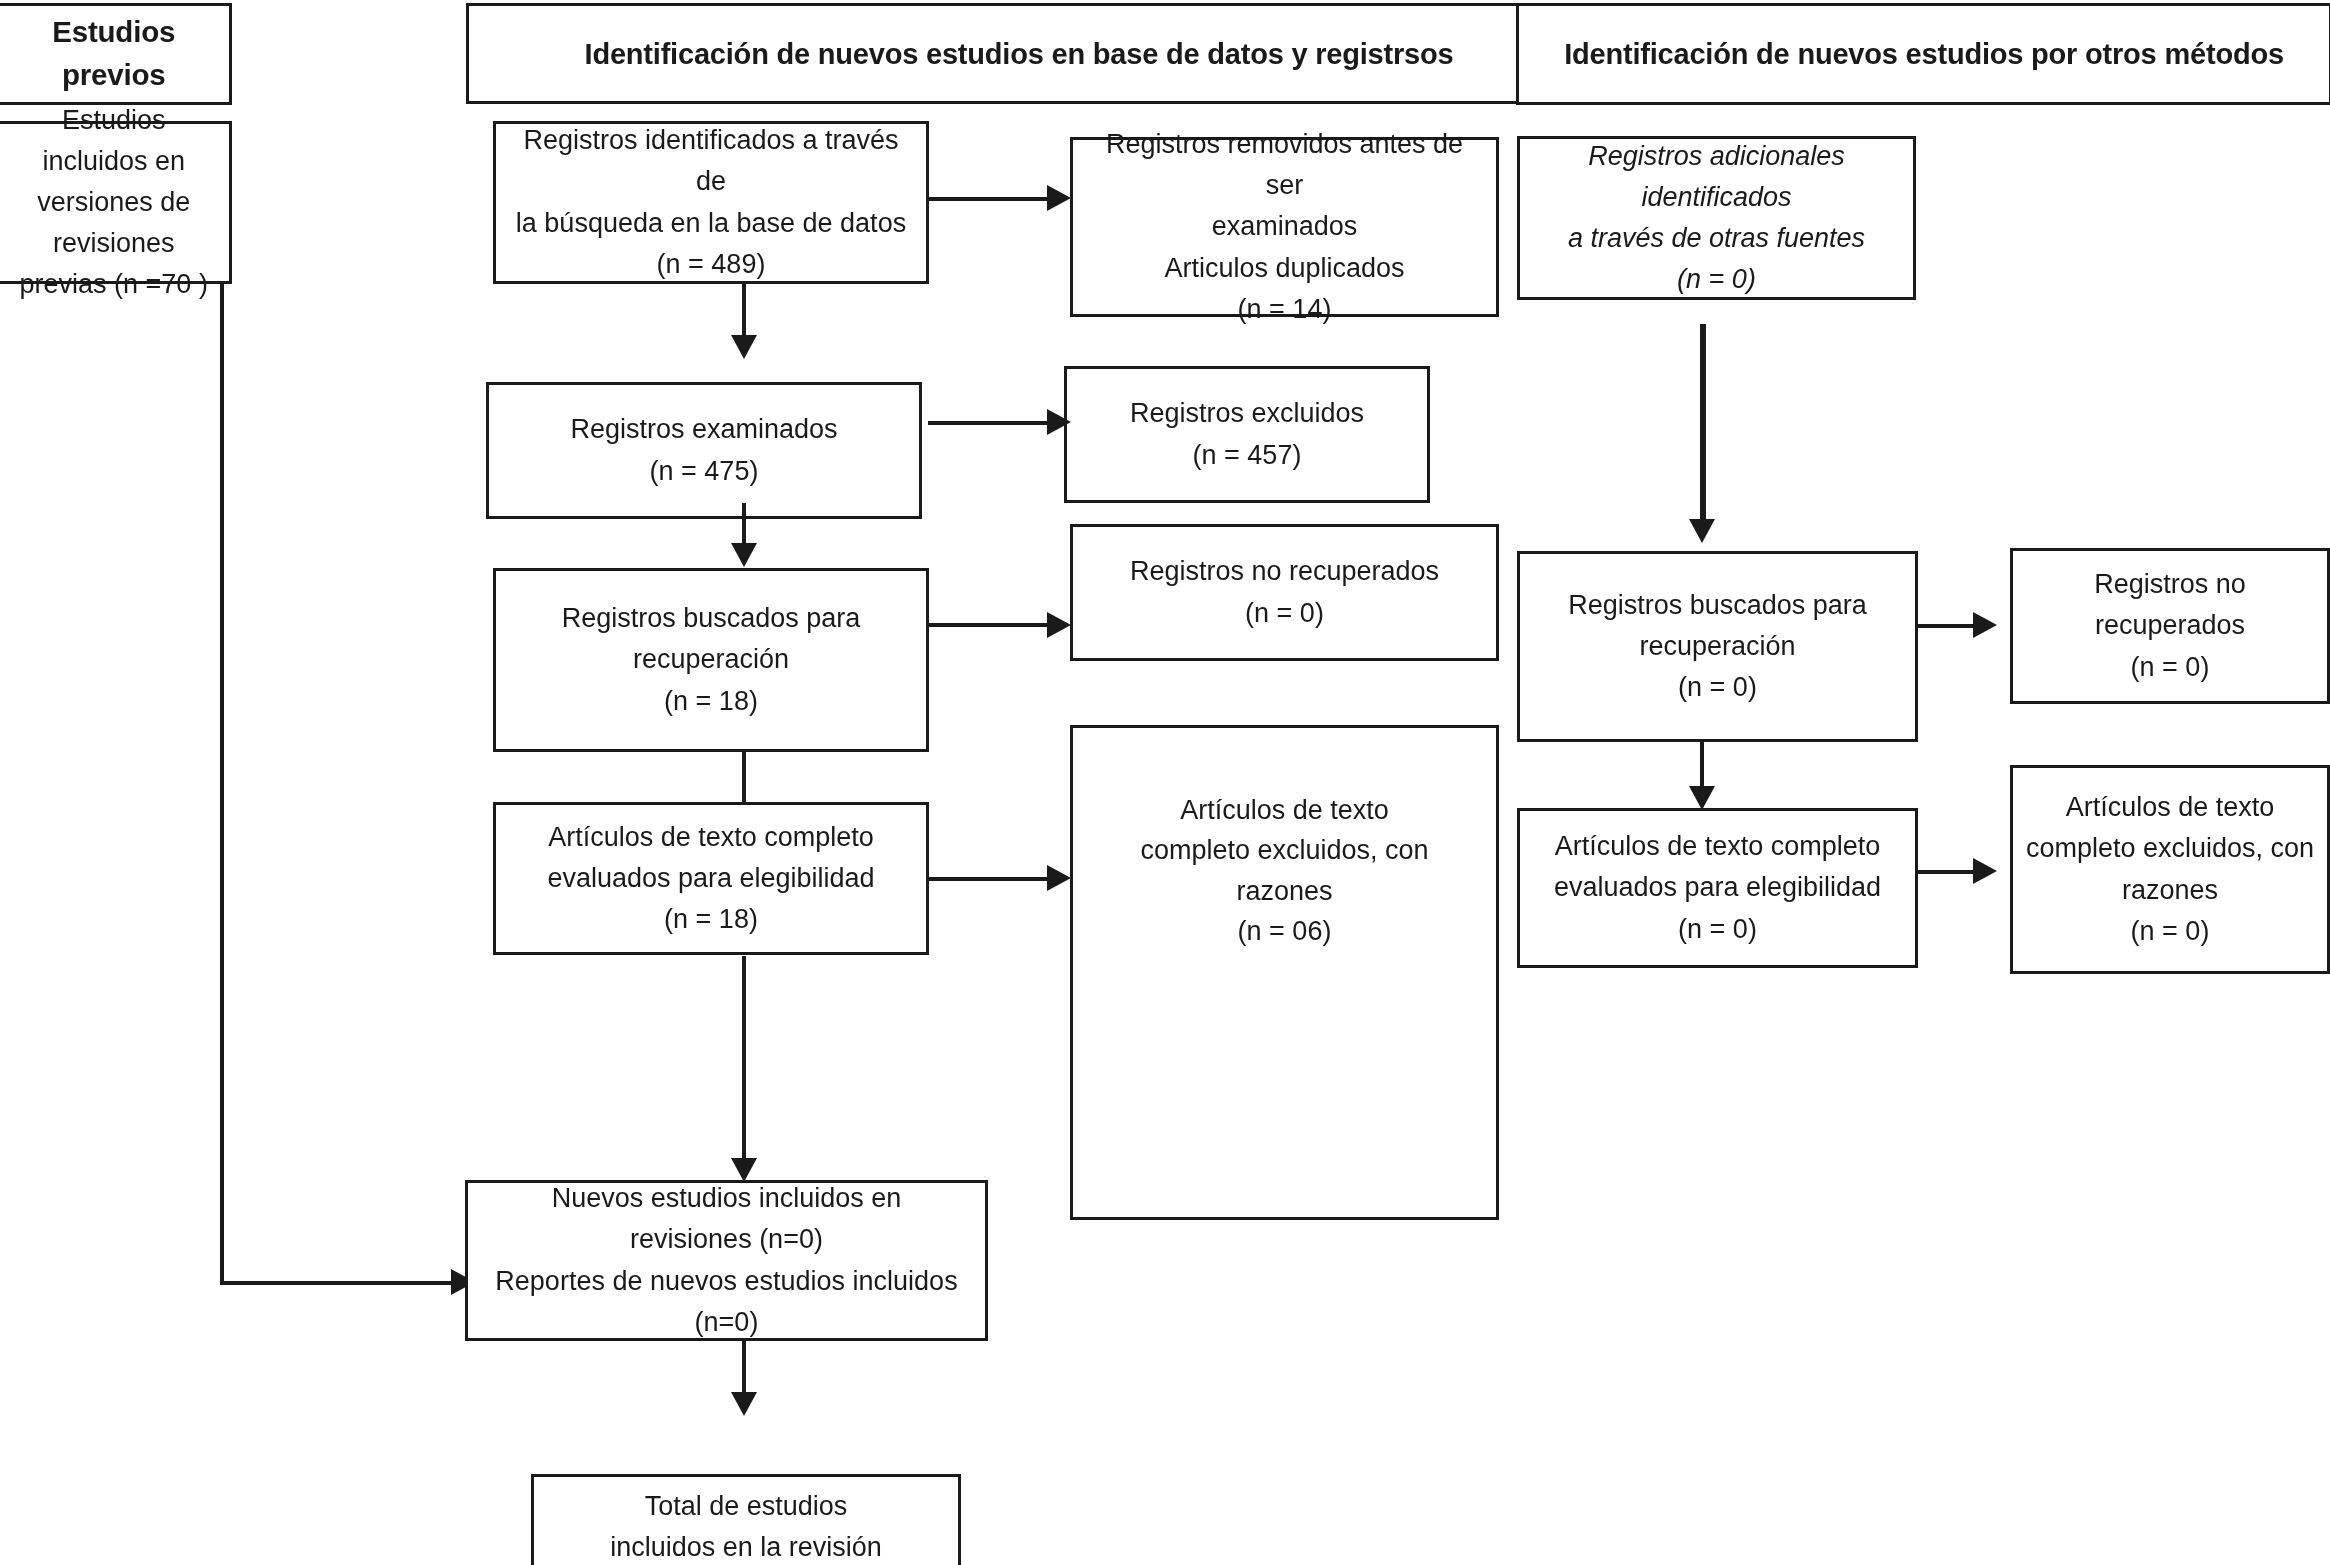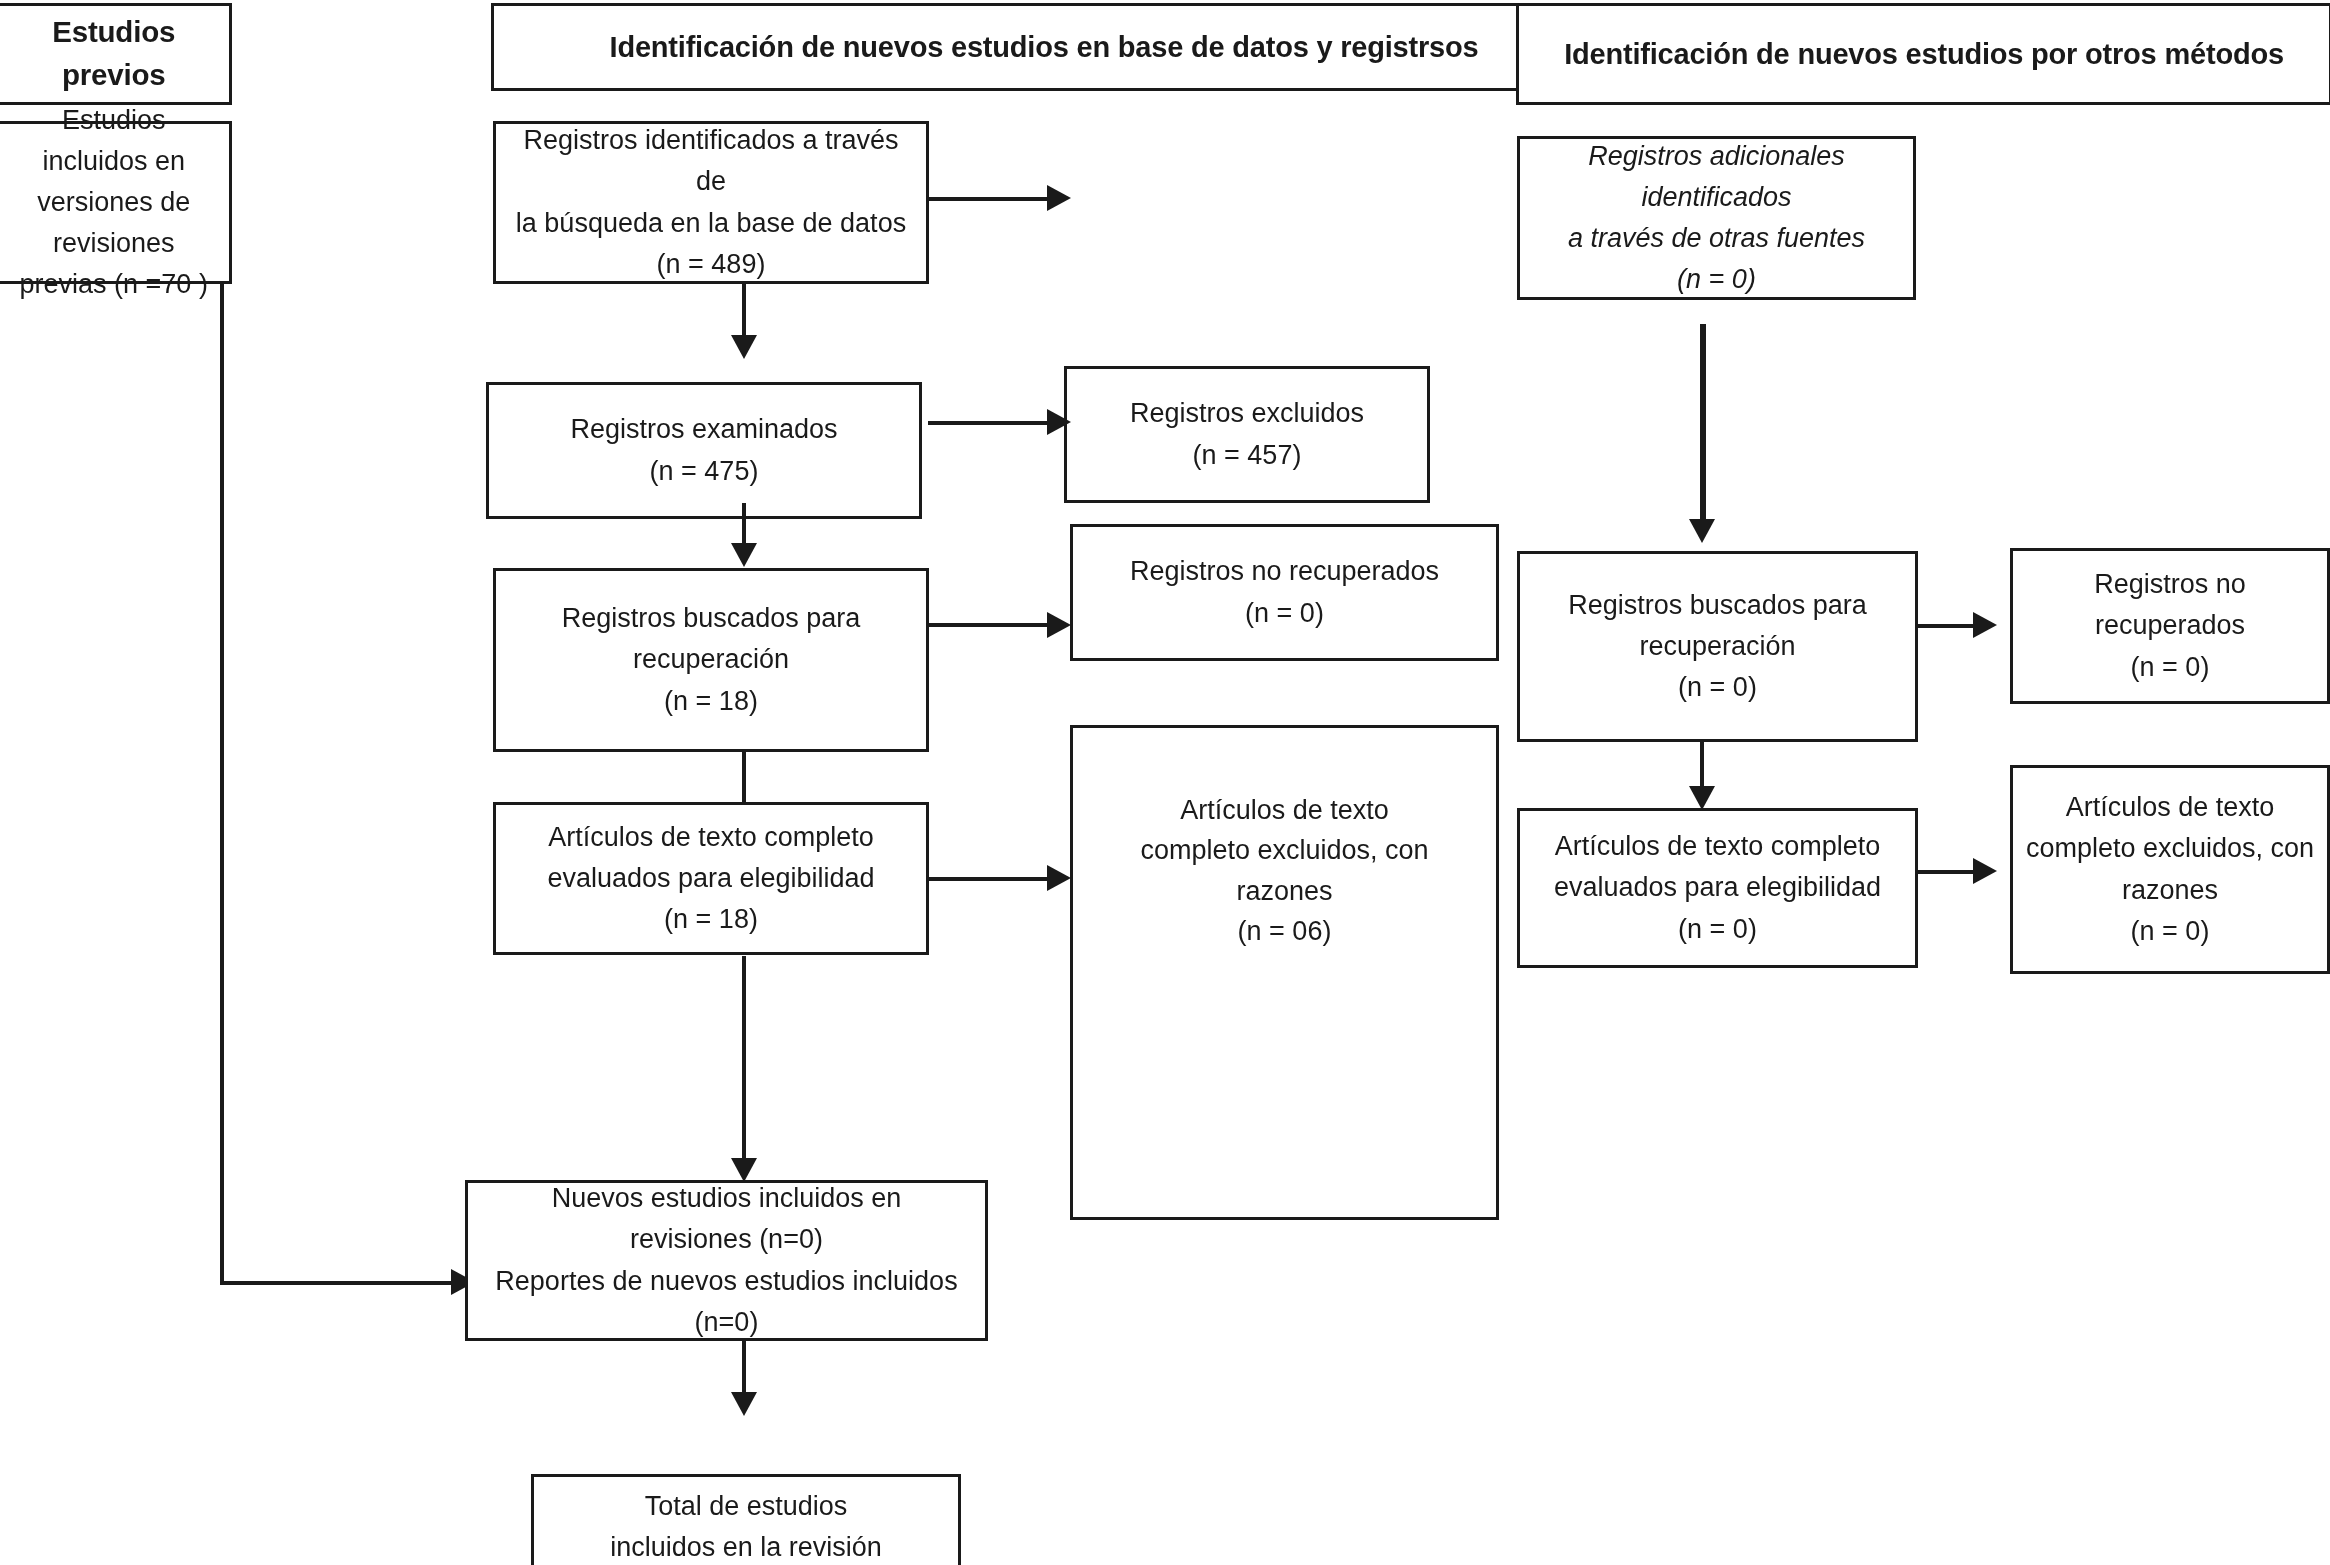--- a/index.html
+++ b/index.html
@@ -91,21 +91,21 @@
 </style>
 </head>
 <body>
 
 <div id="diagram-root">
 
   <div class="box header-box" style="left:-4.8px; top:3.2px; width:237px; height:102px;">
     <div class="box-inner">Estudios previos</div>
   </div>
 
-  <div class="box header-box wide" style="left:491px; top:3.2px; width:1106px; height:88px;">
+  <div class="box header-box wide" style="left:466px; top:3.2px; width:1106px; height:101px;">
     <div class="box-inner">Identificación de nuevos estudios en base de datos y registrsos</div>
   </div>
 
   <div class="box header-box wide" style="left:1516px; top:3.2px; width:816px; height:102px;">
     <div class="box-inner">Identificación de nuevos estudios por otros métodos</div>
   </div>
 
   <div class="box body-box" style="left:-4.8px; top:121px; width:237px; height:163px;">
     <div class="box-inner">Estudios incluidos en
 versiones de revisiones
@@ -115,20 +115,26 @@
   <div class="vline" style="left:220px; top:281px; height:1003px;"></div>
   <div class="hline" style="left:220px; top:1281px; width:238px;"></div>
   <div class="arrow-right" style="left:451px; top:1269px;"></div>
 
   <div class="box body-box" style="left:493px; top:121px; width:436px; height:163px;">
     <div class="box-inner">Registros identificados a través de
 la búsqueda en la base de datos
 (n = 489)</div>
   </div>
 
+  <div class="box body-box" style="left:1070px; top:137px; width:429px; height:180px;">
+    <div class="box-inner">Registros removidos antes de ser
+examinados
+Articulos duplicados
+(n = 14)</div>
+  </div>
 
   <div class="hline" style="left:928px; top:197px; width:126px;"></div>
   <div class="arrow-right" style="left:1047px; top:185px;"></div>
 
   <div class="vline" style="left:742px; top:284px; height:57px;"></div>
   <div class="arrow-down" style="left:731px; top:335px;"></div>
 
   <div class="box body-box" style="left:486px; top:366px; width:436px; height:137px;margin-top:16px;">
     <div class="box-inner">Registros examinados
 (n = 475)</div>

